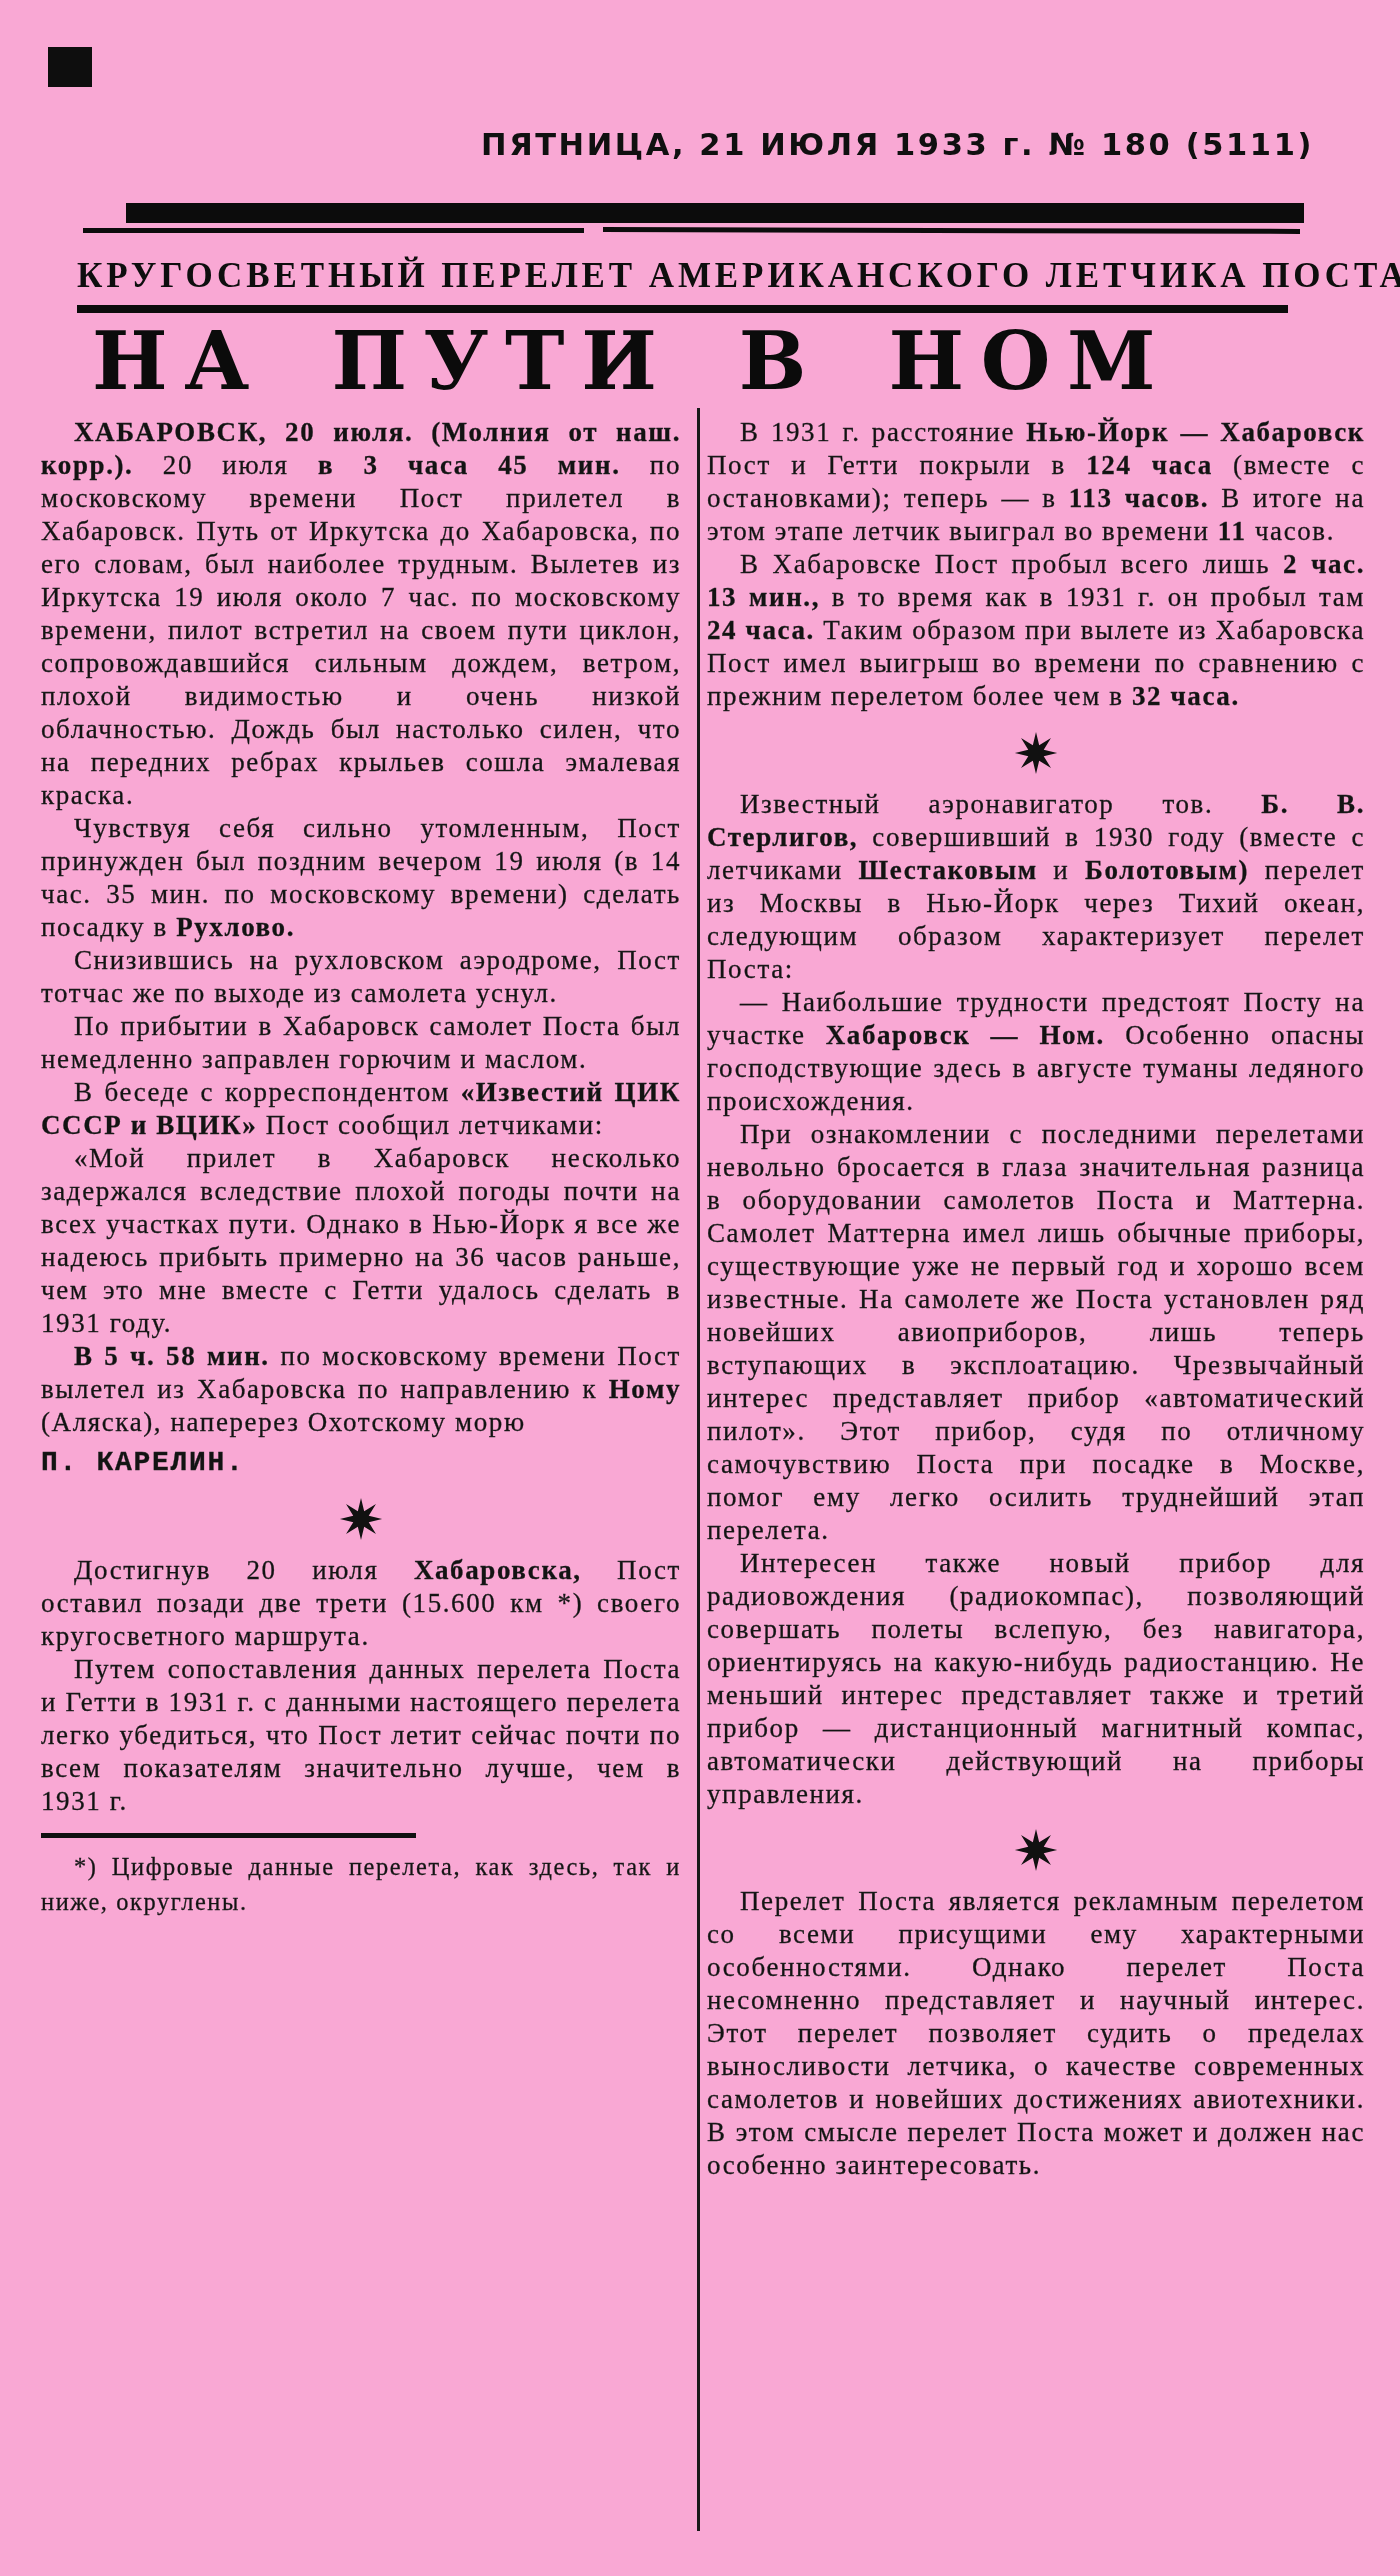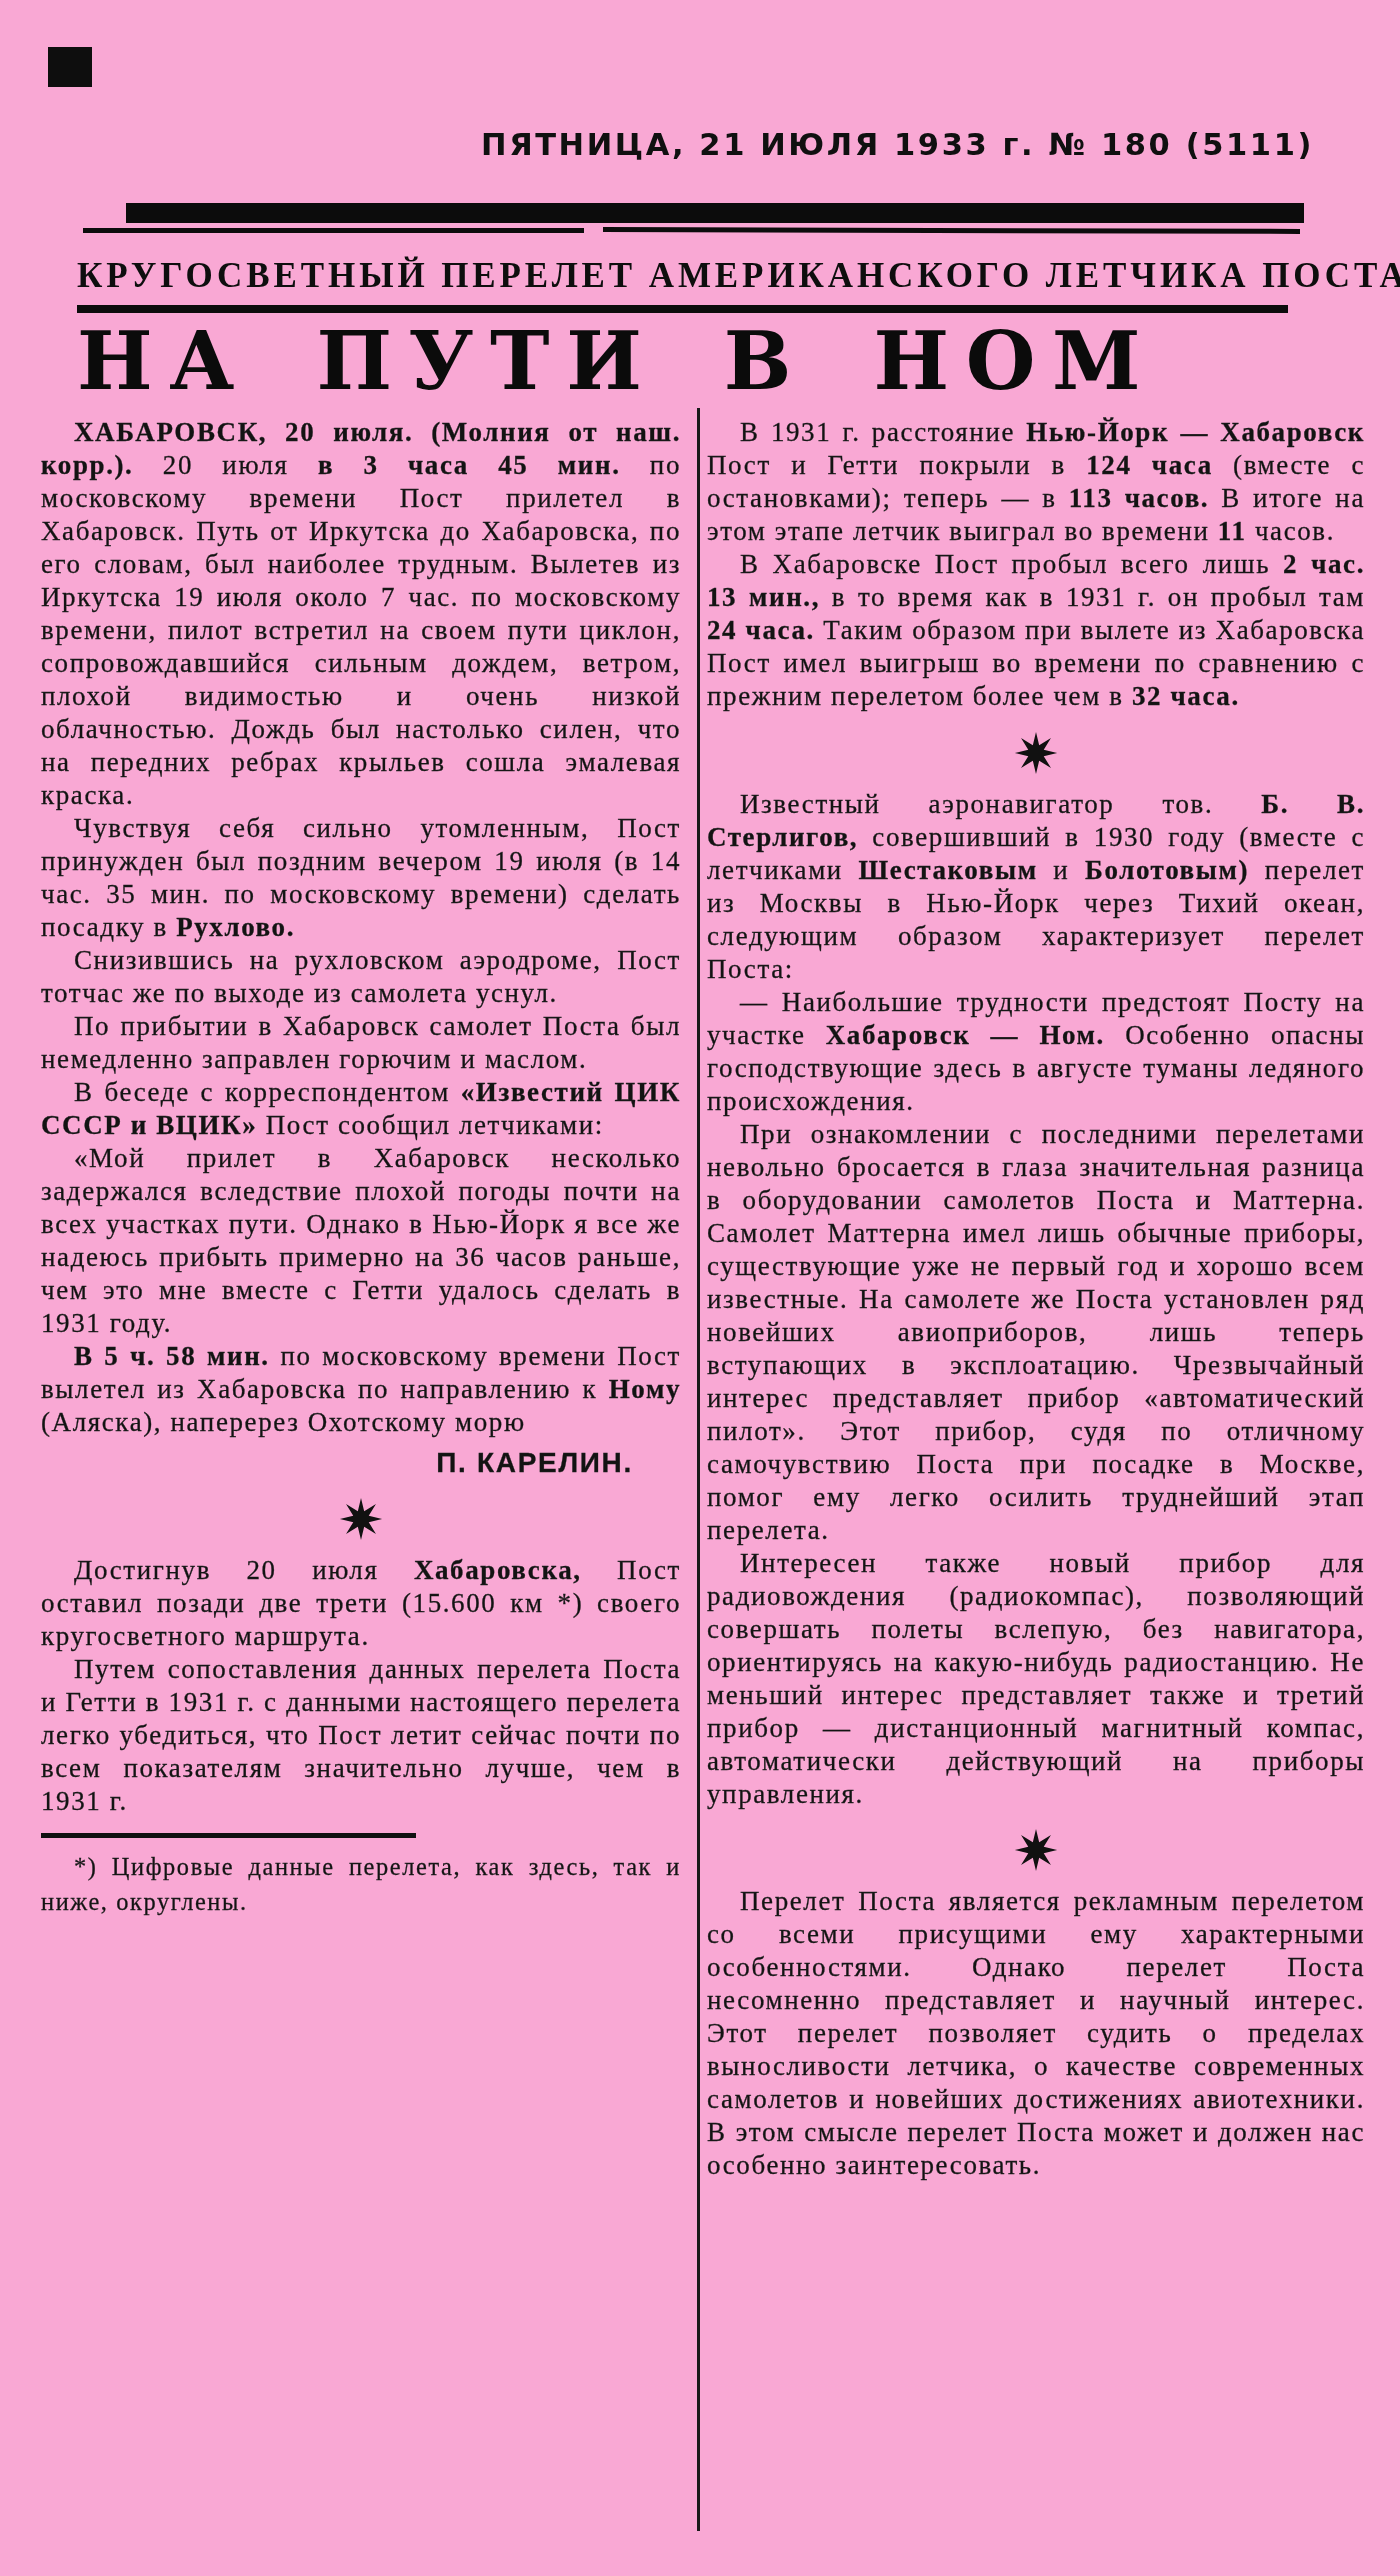--- a/index.html
+++ b/index.html
@@ -34,43 +34,43 @@
     position:absolute;left:77px;top:256px;
     font-family:"Liberation Serif",serif;font-weight:700;
     font-size:35px;letter-spacing:3.9px;white-space:nowrap;
     color:#0e0e0e;
   }
   .kicker-underline{
     position:absolute;left:77px;top:305px;width:1211px;height:7.8px;
     background:#0c0c0c;
   }
   .headline{
-    position:absolute;left:77px;top:321px;
+    position:absolute;left:92px;top:321px;
     font-family:"DejaVu Serif","Liberation Serif",serif;font-weight:700;
     font-size:80px;line-height:1;letter-spacing:16.6px;word-spacing:21px;
     white-space:nowrap;color:#0b0b0b;
   }
   .col{
     position:absolute;top:416px;
     font-family:"Liberation Serif",serif;
     font-size:27px;line-height:33px;letter-spacing:1.6px;
     text-align:justify;
     -webkit-text-stroke:0.3px #262626;
   }
   .col-left{left:41px;width:640px;}
   .col-right{left:707px;width:658px;}
   .divider{
     position:absolute;left:697px;top:408px;width:2.6px;height:2123px;
     background:#1a1a1a;
   }
   p.para{margin:0;text-indent:33px;}
   p.para b{font-weight:700;}
   p.sig{
-    margin:7px 0 1.7px;text-align:right;text-indent:0;
-    font-family:Liberation Sans, sans-serif;font-weight:700;font-size:28px;
+    margin:7px 0 1.7px;text-align:left;text-indent:0;
+    font-family:Liberation Mono, monospace;font-weight:700;font-size:28px;
     letter-spacing:1.7px;
   }
   .star-wrap{
     display:flex;justify-content:center;align-items:center;
     margin:17.4px 0 12.2px;height:45px;
   }
   .star-wrap svg{display:block;}
   .fnrule{
     width:375px;height:5.2px;background:#111;margin:15.7px 0 10.5px 0;
   }

